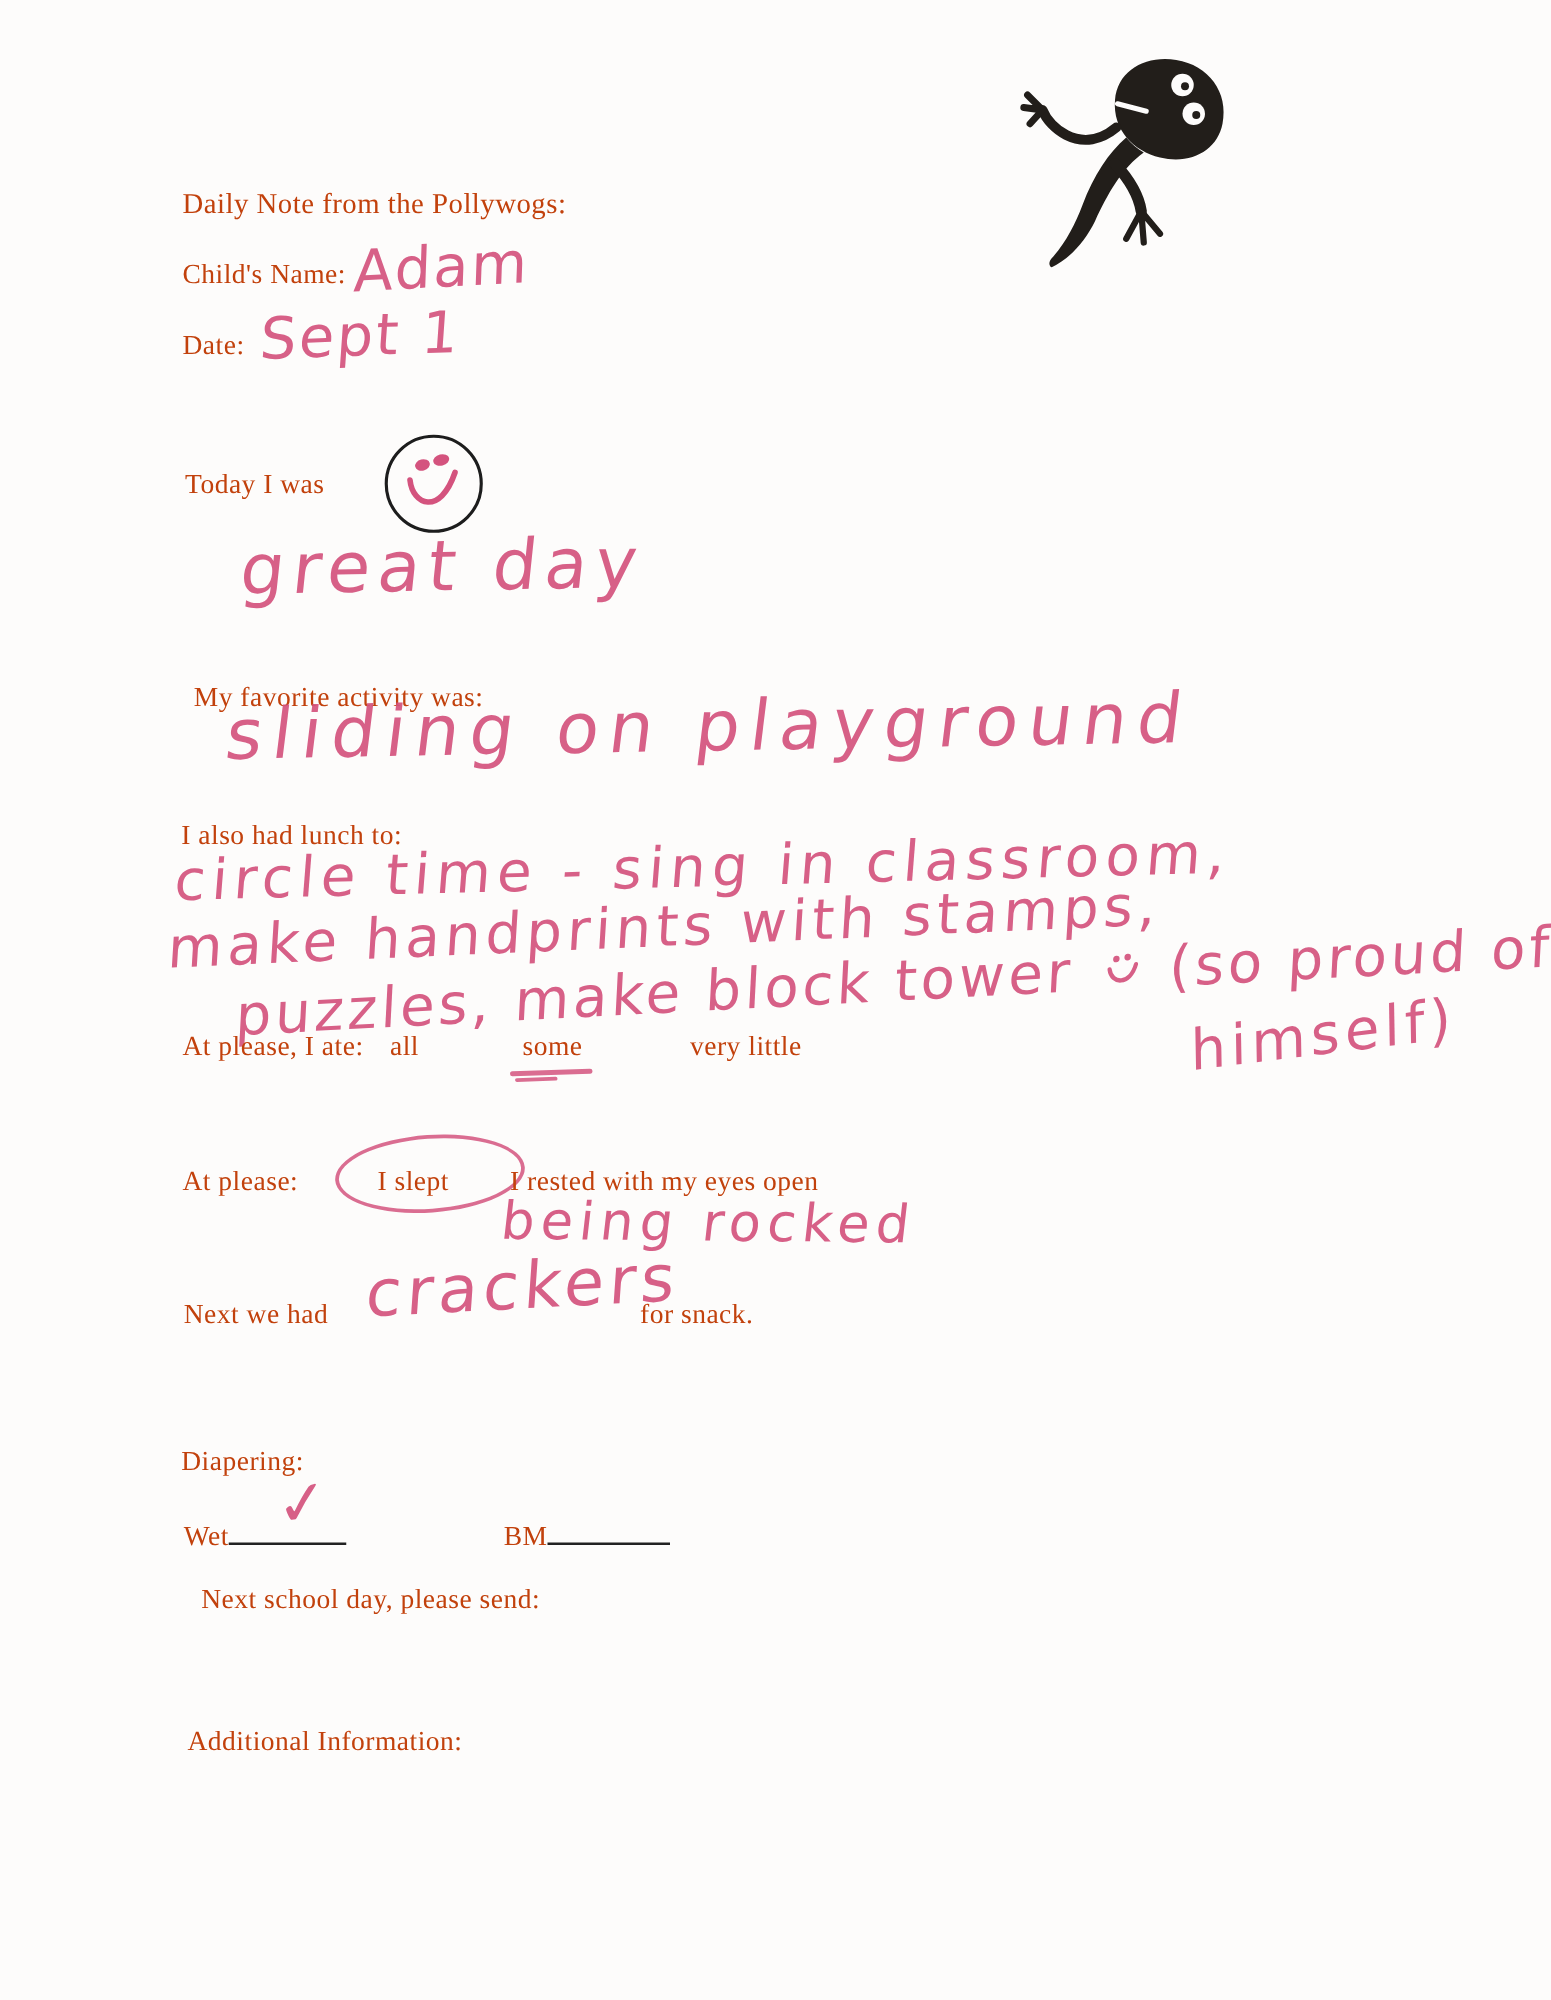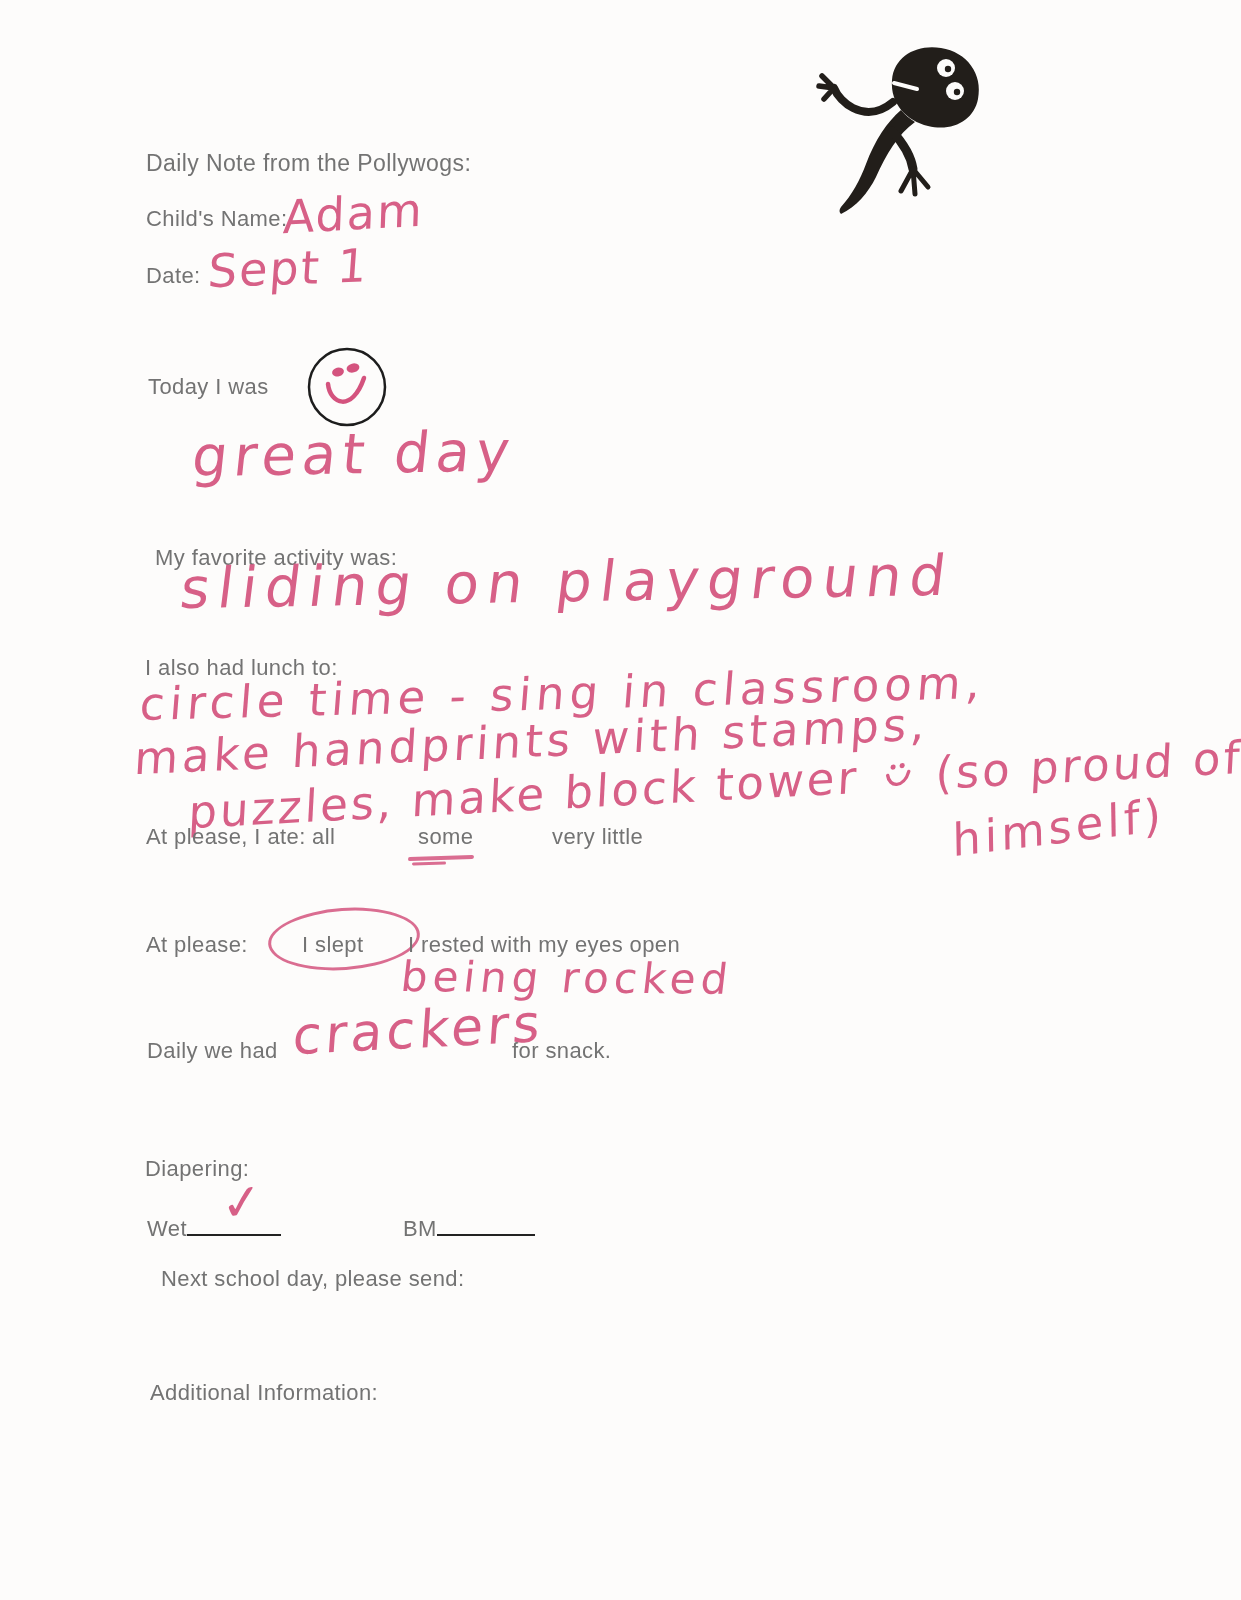--- a/index.html
+++ b/index.html
@@ -6,22 +6,22 @@
   .page{
     position:relative;
     width:1241px;height:1600px;
     margin:0 auto;
     background:#fdfcfb;
     overflow:hidden;
   }
   
   .p{
     position:absolute;
-    font-family:Liberation Sans, sans-serif;
-    color:#737373;
+    font-family:Liberation Serif, serif;
+    color:#c2410c;
     font-size:22px;
     letter-spacing:0.4px;
     white-space:nowrap;
   }
   
   .hand{
     position:absolute;
     font-family:"DejaVu Sans",sans-serif;
     color:#d4537e;
     letter-spacing:2px;
@@ -108,21 +108,21 @@
   <div class="p" style="left:552px;top:824px">very little</div>
   <div class="underline-mark" style="left:408px;top:856px;width:66px;height:4px;transform:rotate(-2deg)"></div>
   <div class="underline-mark" style="left:412px;top:862px;width:34px;height:2.5px;transform:rotate(-2deg)"></div>
 
   <div class="p" style="left:146px;top:932px">At please:</div>
   <div class="p" style="left:302px;top:932px">I slept</div>
   <div class="oval" style="left:268px;top:908px;width:146px;height:56px;transform:rotate(-4deg)"></div>
   <div class="p" style="left:408px;top:932px">I rested with my eyes open</div>
   <div class="hand" style="left:404px;top:952px;font-size:42px;letter-spacing:5px;transform:rotate(0.5deg) skewX(-6deg)">being rocked</div>
 
-  <div class="p" style="left:147px;top:1038px">Daily we had</div>
+  <div class="p" style="left:147px;top:1038px">Next we had</div>
   <div class="hand" style="left:295px;top:1006px;font-size:52px;letter-spacing:4px;transform:rotate(-3deg) skewX(-7deg)">crackers</div>
   <div class="p" style="left:512px;top:1038px">for snack.</div>
 
   <div class="p" style="left:145px;top:1156px">Diapering:</div>
   <div class="p" style="left:147px;top:1216px">
     <span>Wet</span><span class="blank" style="width:94px"></span>
   </div>
   <div class="hand" style="left:218px;top:1176px;font-size:50px;letter-spacing:0;transform:rotate(-6deg)">✓</div>
   <div class="p" style="left:403px;top:1216px">
     <span>BM</span><span class="blank" style="width:98px"></span>

